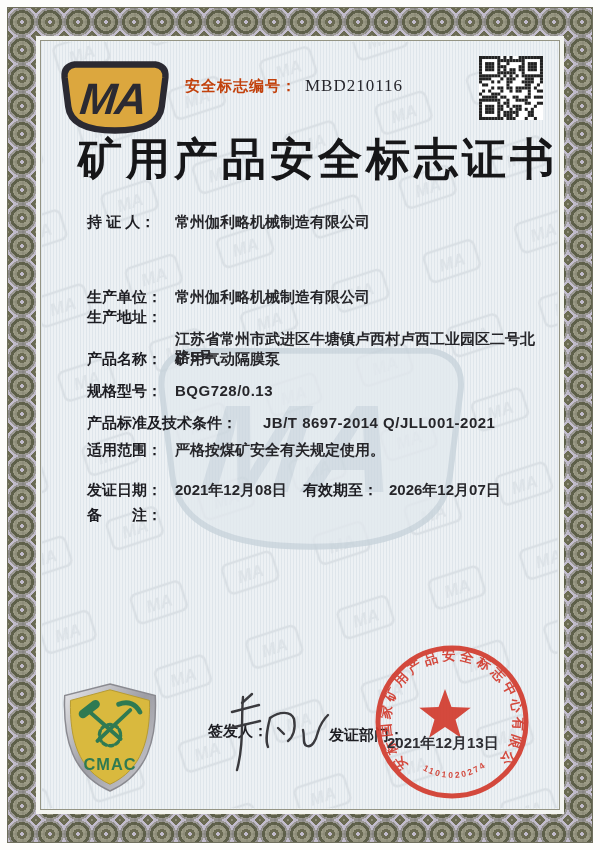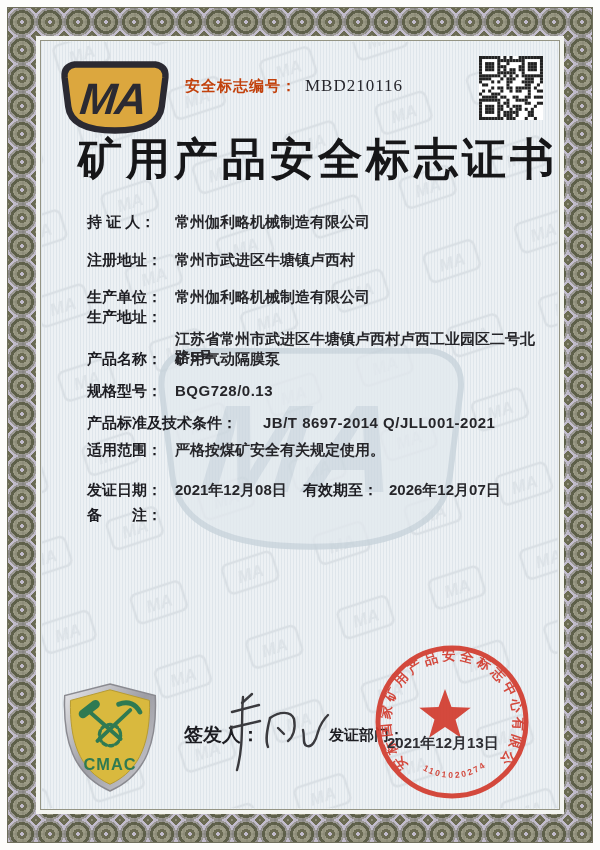--- a/index.html
+++ b/index.html
@@ -23,21 +23,21 @@
   .row{position:absolute;left:87px;display:flex;align-items:flex-start;}
   .row .lbl{font-size:15px;font-weight:bold;color:#1d1d22;width:88px;flex:none;}
   .row .val{font-size:15px;font-weight:bold;color:#26262a;line-height:18px;}
   .row.wide .lbl{width:176px;}
   .row .val.mono{letter-spacing:.5px;}
   .val-wrap{width:372px;margin-top:28px;}
   .dates .v1{width:128px;}
   .dates .l2{width:86px;flex:none;font-size:15px;font-weight:bold;color:#1d1d22;}
   .statement{position:absolute;left:85px;top:546px;width:432px;font-size:15.5px;font-weight:bold;
     color:#202024;line-height:19.5px;text-indent:2em;text-align:justify;}
-  .sign-label{position:absolute;left:184px;top:722px;font-size:19px;font-weight:bold;color:#1d1d22;}
+  .sign-label{position:absolute;left:184px;top:722px;font-size:15px;font-weight:bold;color:#1d1d22;padding-left:24px;}
   .dept-label{position:absolute;left:329px;top:726px;font-size:15px;font-weight:bold;color:#1d1d22;}
   .stamp-date{position:absolute;left:387px;top:734px;font-size:15px;font-weight:bold;color:#2e2e33;z-index:6;}
   .abs{position:absolute;}
   .z5{z-index:5;}
 </style>
 </head>
 <body>
 
 <div class="band"></div>
 <div class="inner"></div>
@@ -305,24 +305,20 @@
       <rect x="45" y="60" width="3" height="3" fill="#222"></rect>
       <rect x="54" y="60" width="3" height="3" fill="#222"></rect>
     </svg>
 
   <div class="title">矿用产品安全标志证书</div>
 
   <div class="row" style="top:213px">
     <span class="lbl">持 证 人：</span>
     <span class="val">常州伽利略机械制造有限公司</span>
   </div>
-  <div class="row" style="top:251px">
-    <span class="lbl">注册地址：</span>
-    <span class="val">常州市武进区牛塘镇卢西村</span>
-  </div>
   <div class="row" style="top:288px">
     <span class="lbl">生产单位：</span>
     <span class="val">常州伽利略机械制造有限公司</span>
   </div>
   <div class="row" style="top:302px">
     <span class="lbl" style="margin-top:6px">生产地址：</span>
     <span class="val val-wrap">江苏省常州市武进区牛塘镇卢西村卢西工业园区二号北路5号</span>
   </div>
   <div class="row" style="top:350px">
     <span class="lbl">产品名称：</span>

